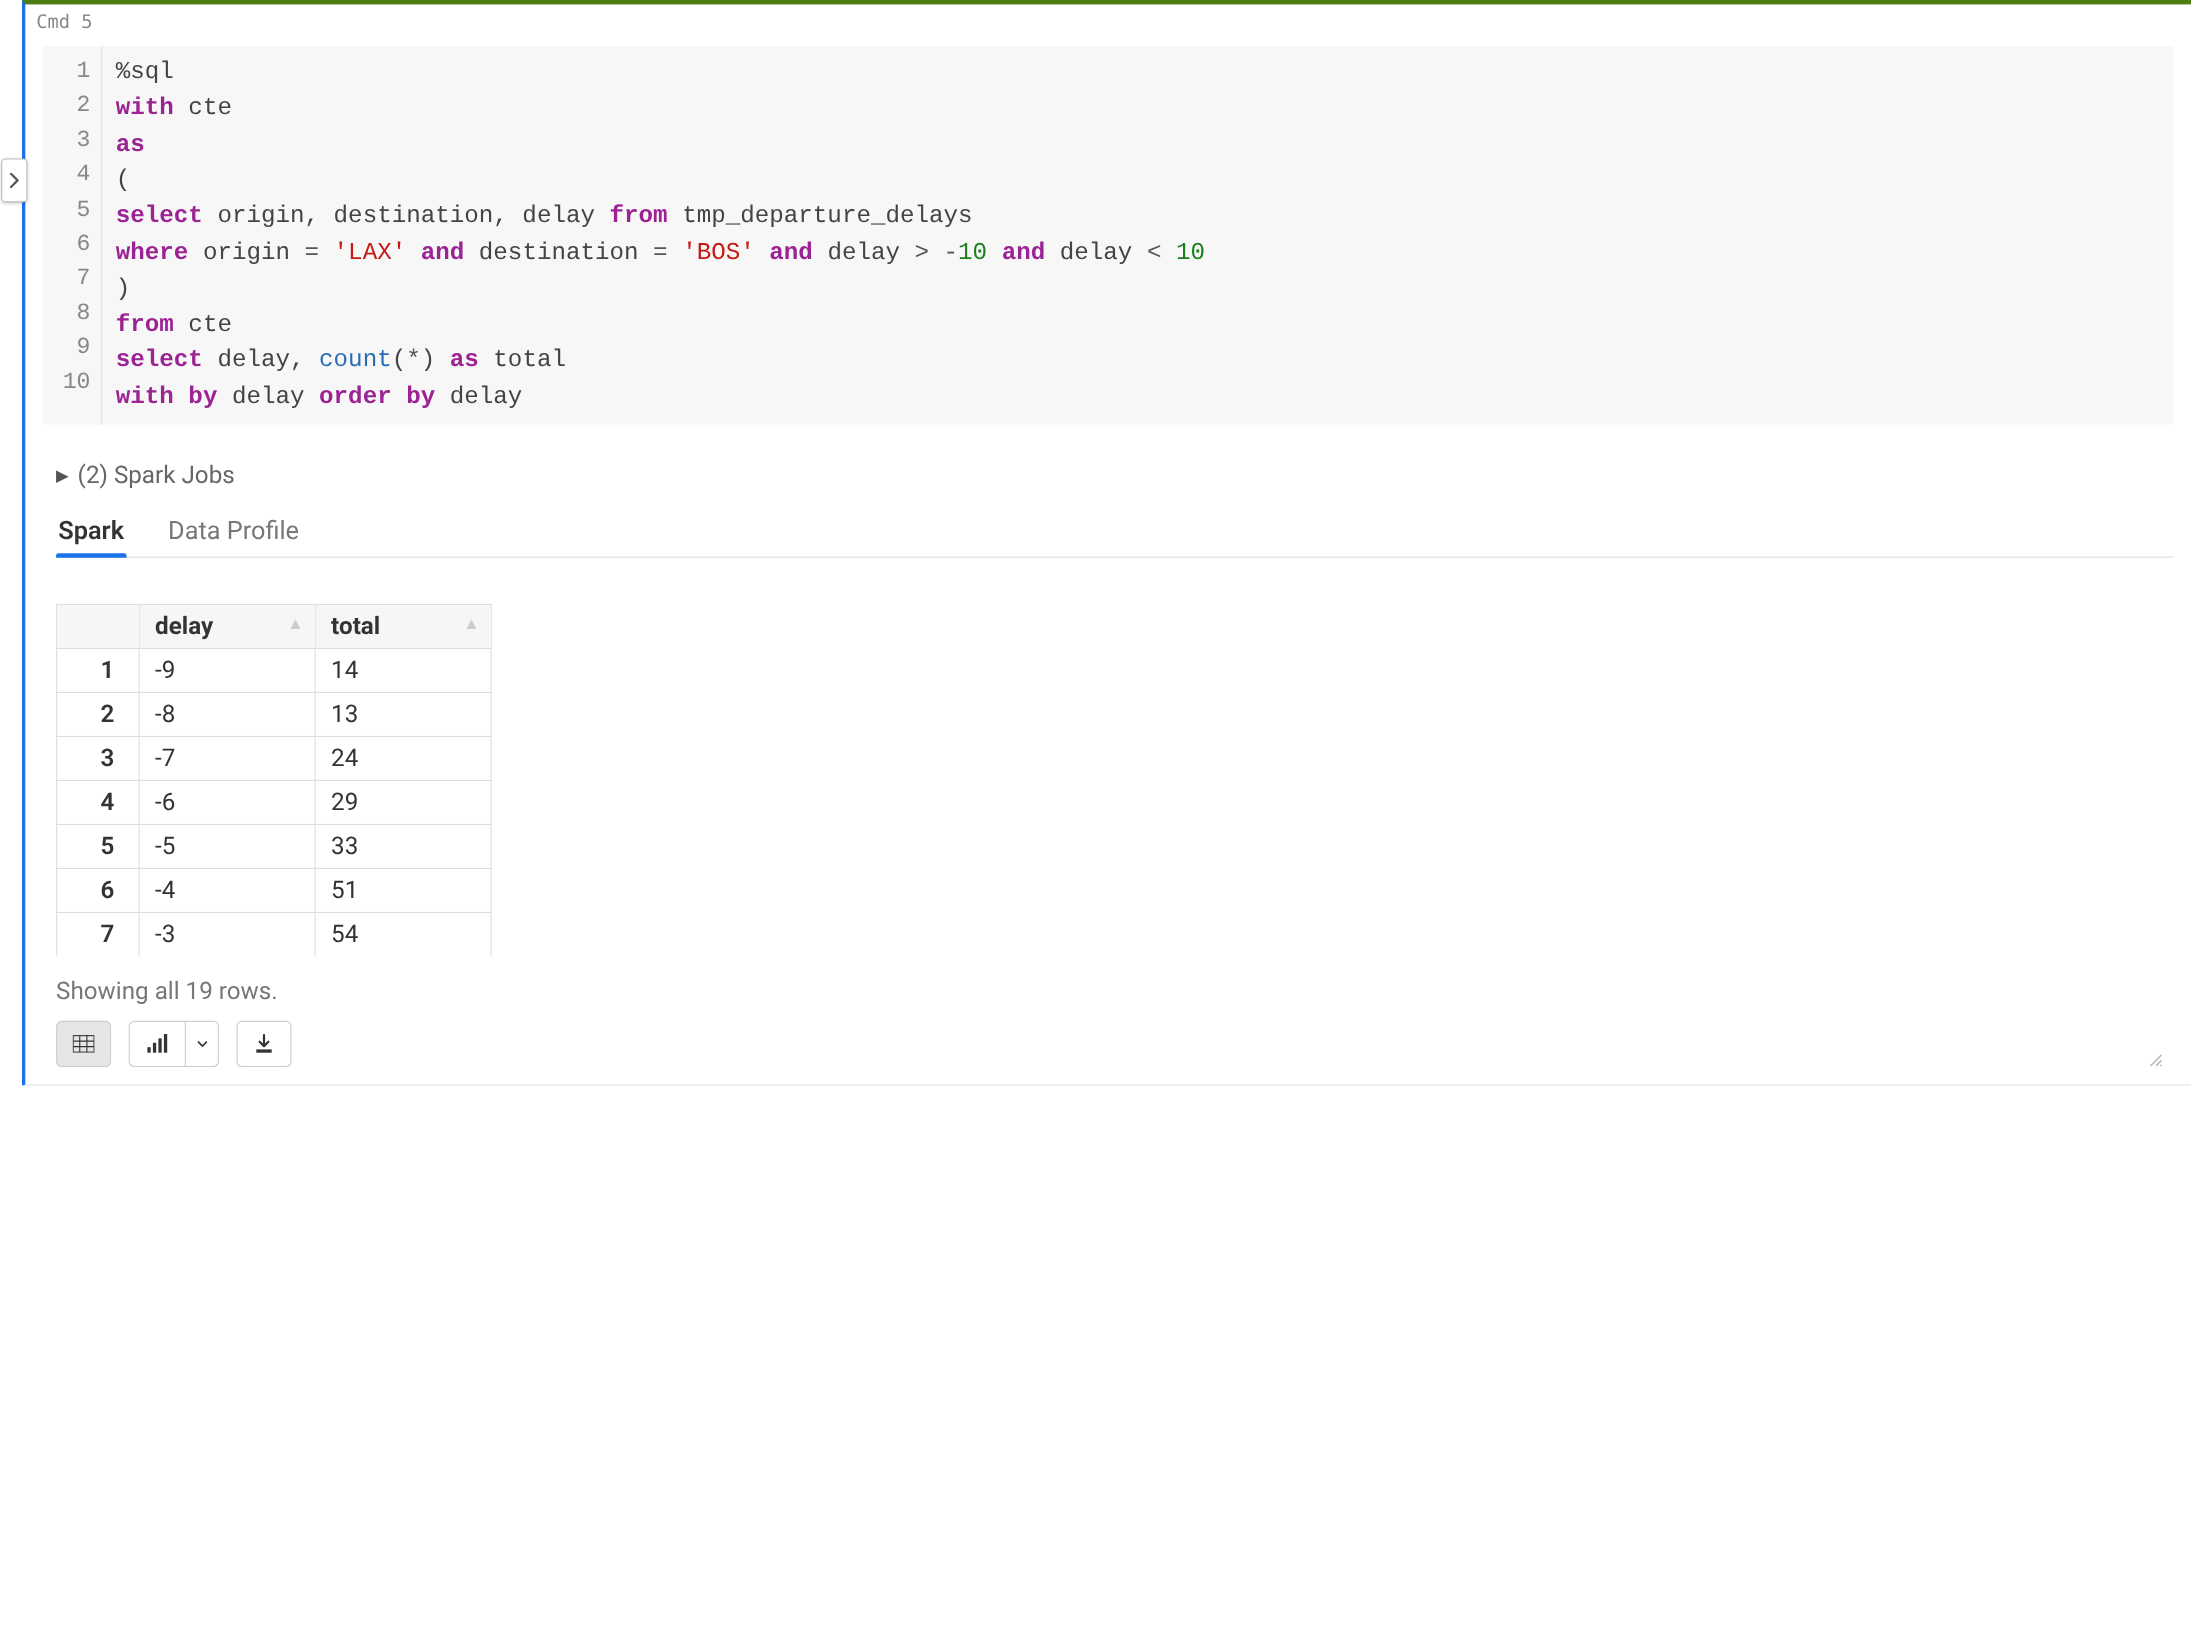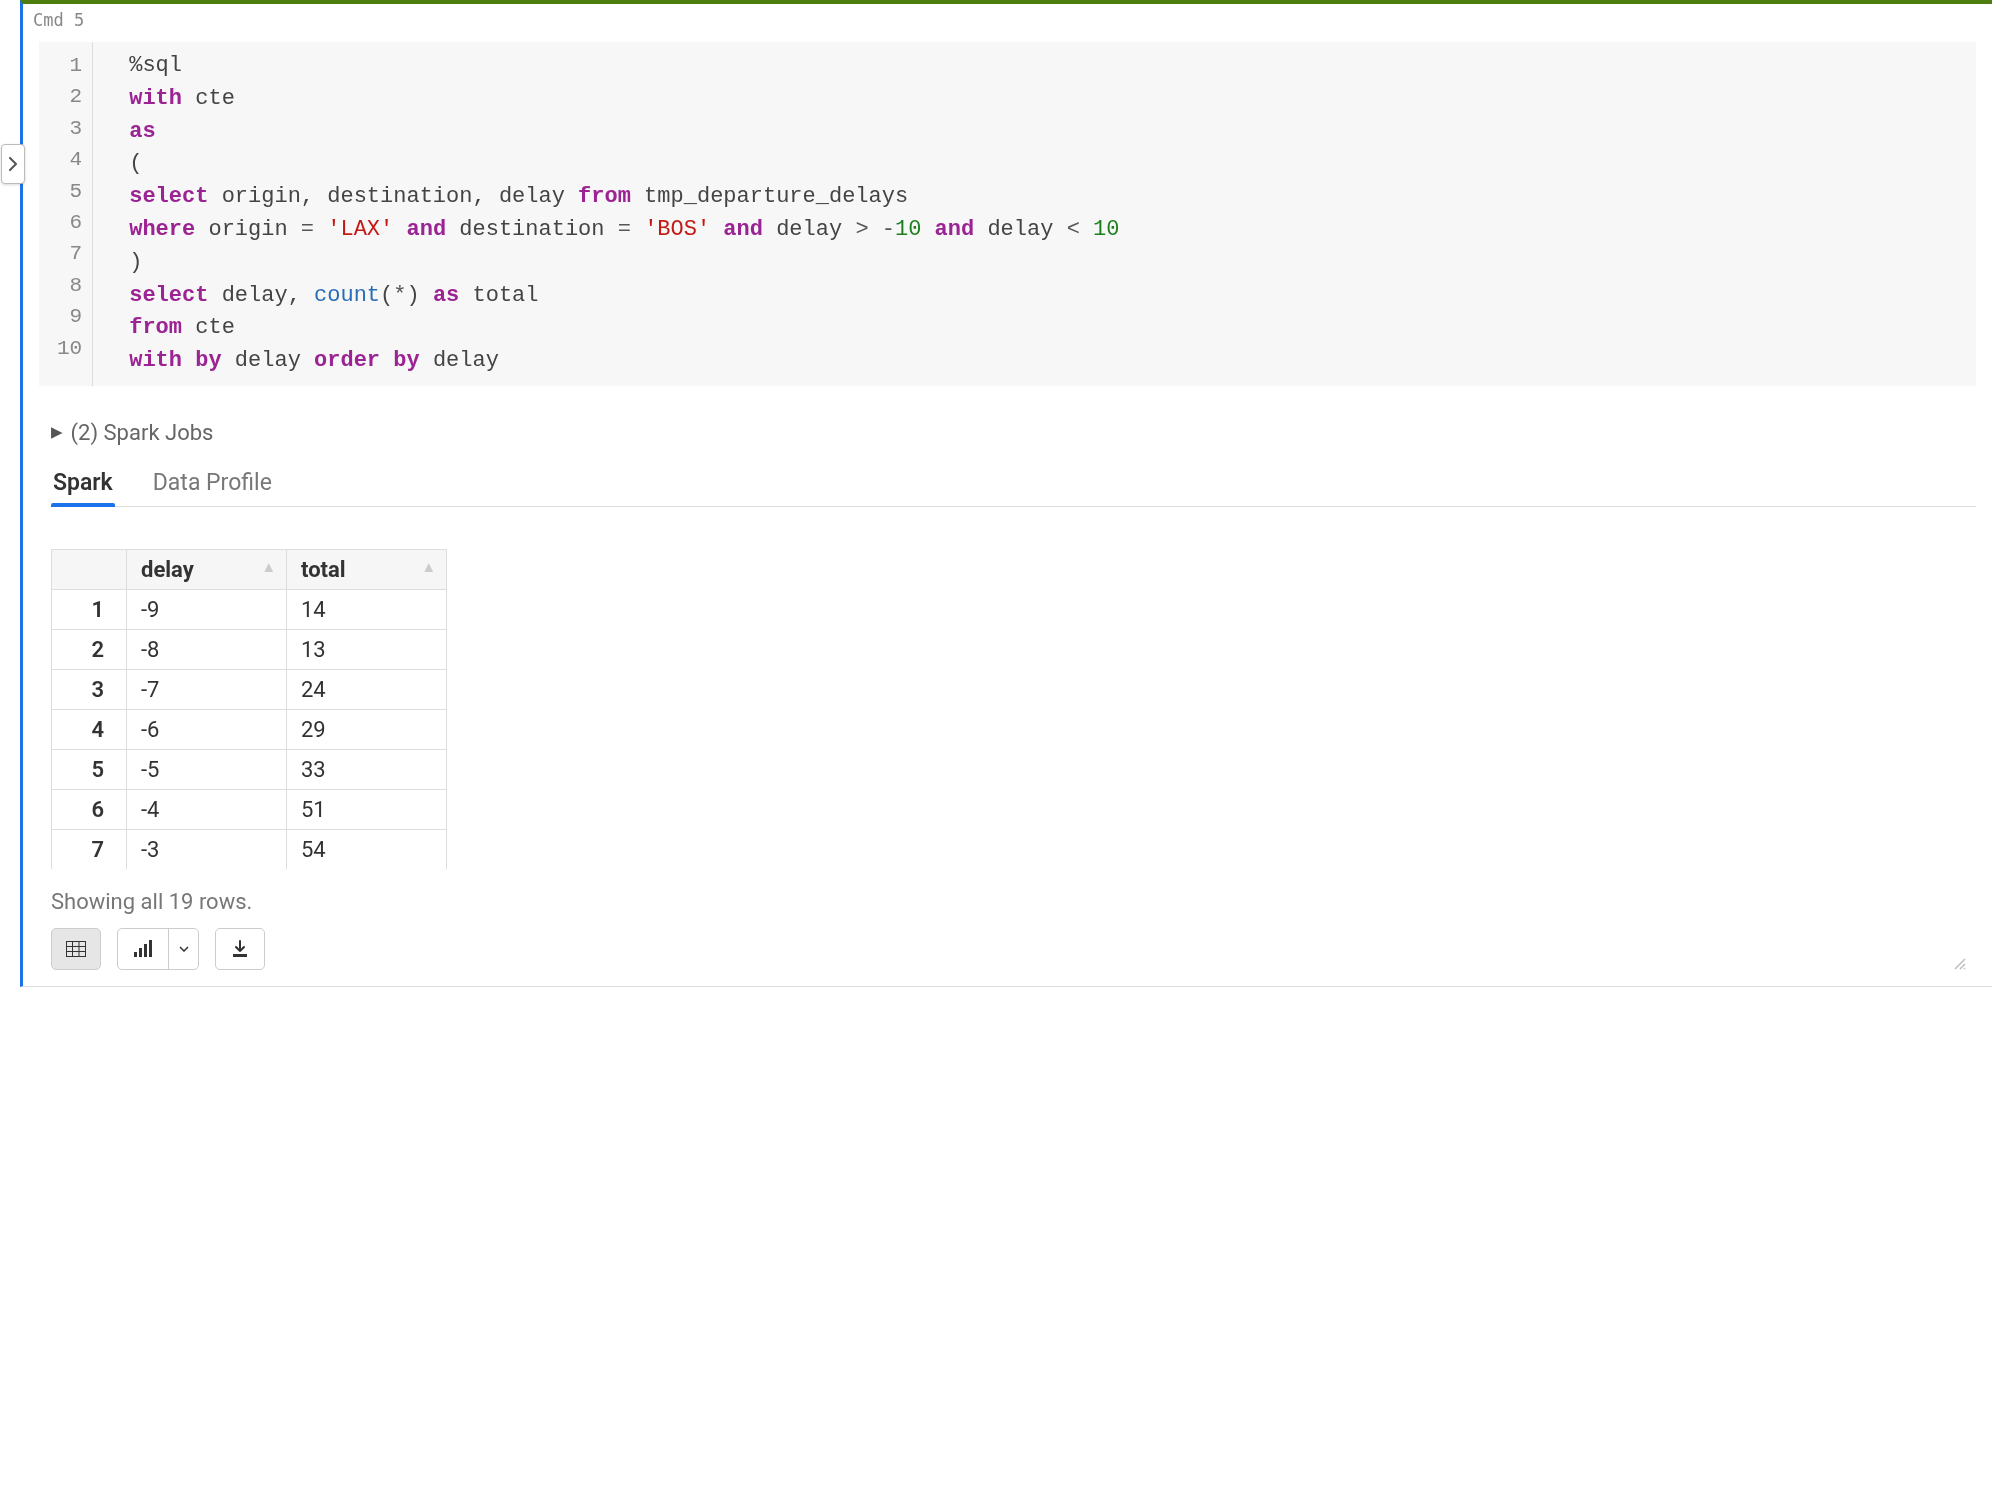--- a/index.html
+++ b/index.html
@@ -51,21 +51,21 @@
     text-align: right;
     color: #888;
     font-size: 21px;
     border-right: 1px solid #ddd;
     user-select: none;
   }
   .gutter div { padding: 1px 0; }
   .code-lines {
     padding: 8px 12px;
   }
-  .code-lines div { white-space: pre; padding: 1px 0; margin-left: 24px; }
+  .code-lines div { white-space: pre; padding: 1px 0; }
   .kw { color: #9b2393; font-weight: bold; }
   .fn { color: #2a6db5; }
   .str { color: #c41a16; }
   .num { color: #1c7f1c; }
   .op { color: #555; }
   .id { color: #444; }
 
   .output-area {
     padding: 10px 16px 16px 28px;
   }
@@ -226,22 +226,22 @@
         <div>10</div>
       </div>
     <div class="code-lines" id="codelines">
         <div><span class="id">%sql</span></div>
         <div><span class="kw">with</span><span> </span><span class="id">cte</span></div>
         <div><span class="kw">as</span></div>
         <div><span class="id">(</span></div>
         <div><span class="kw">select</span><span class="id"> origin, destination, delay </span><span class="kw">from</span><span class="id"> tmp_departure_delays</span></div>
         <div><span class="kw">where</span><span class="id"> origin </span><span class="op">=</span><span> </span><span class="str">'LAX'</span><span> </span><span class="kw">and</span><span class="id"> destination </span><span class="op">=</span><span> </span><span class="str">'BOS'</span><span> </span><span class="kw">and</span><span class="id"> delay </span><span class="op">&gt;</span><span> </span><span class="op">-</span><span class="num">10</span><span> </span><span class="kw">and</span><span class="id"> delay </span><span class="op">&lt;</span><span> </span><span class="num">10</span></div>
         <div><span class="id">)</span></div>
+        <div><span class="kw">from</span><span class="id"> cte</span></div>
         <div><span class="kw">select</span><span class="id"> delay, </span><span class="fn">count</span><span class="id">(</span><span class="op">*</span><span class="id">) </span><span class="kw">as</span><span class="id"> total</span></div>
-        <div><span class="kw">from</span><span class="id"> cte</span></div>
         <div><span class="kw">with</span><span> </span><span class="kw">by</span><span class="id"> delay </span><span class="kw">order</span><span> </span><span class="kw">by</span><span class="id"> delay</span></div>
       </div>
   </div>
 
   <div class="output-area">
 
     <div class="spark-jobs">
       <span class="tri">▶</span>
       <span>(2) Spark Jobs</span>
     </div>

